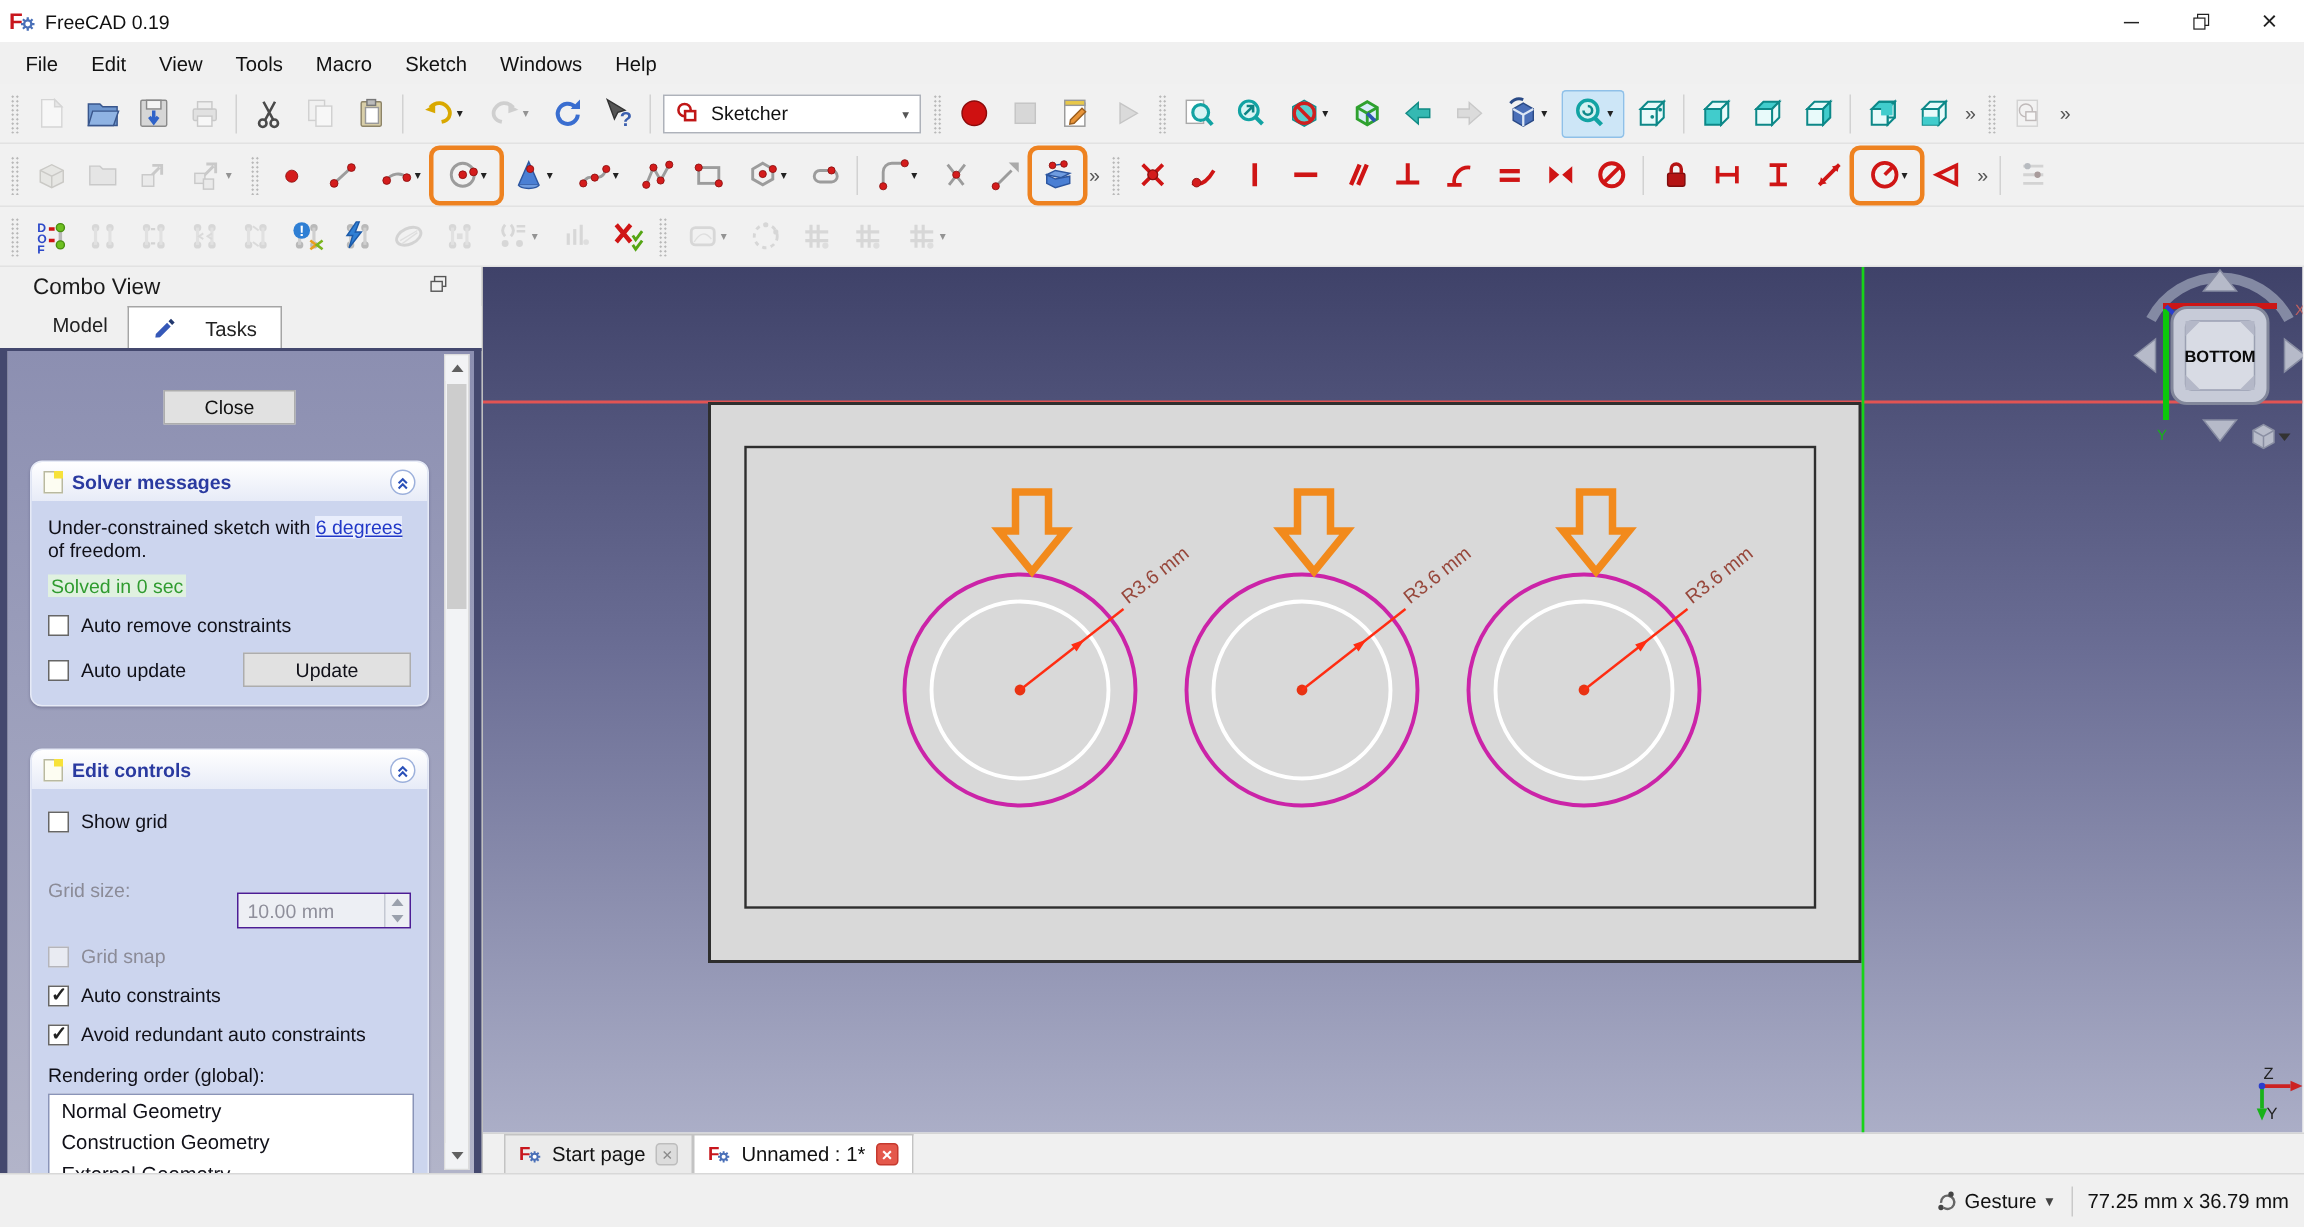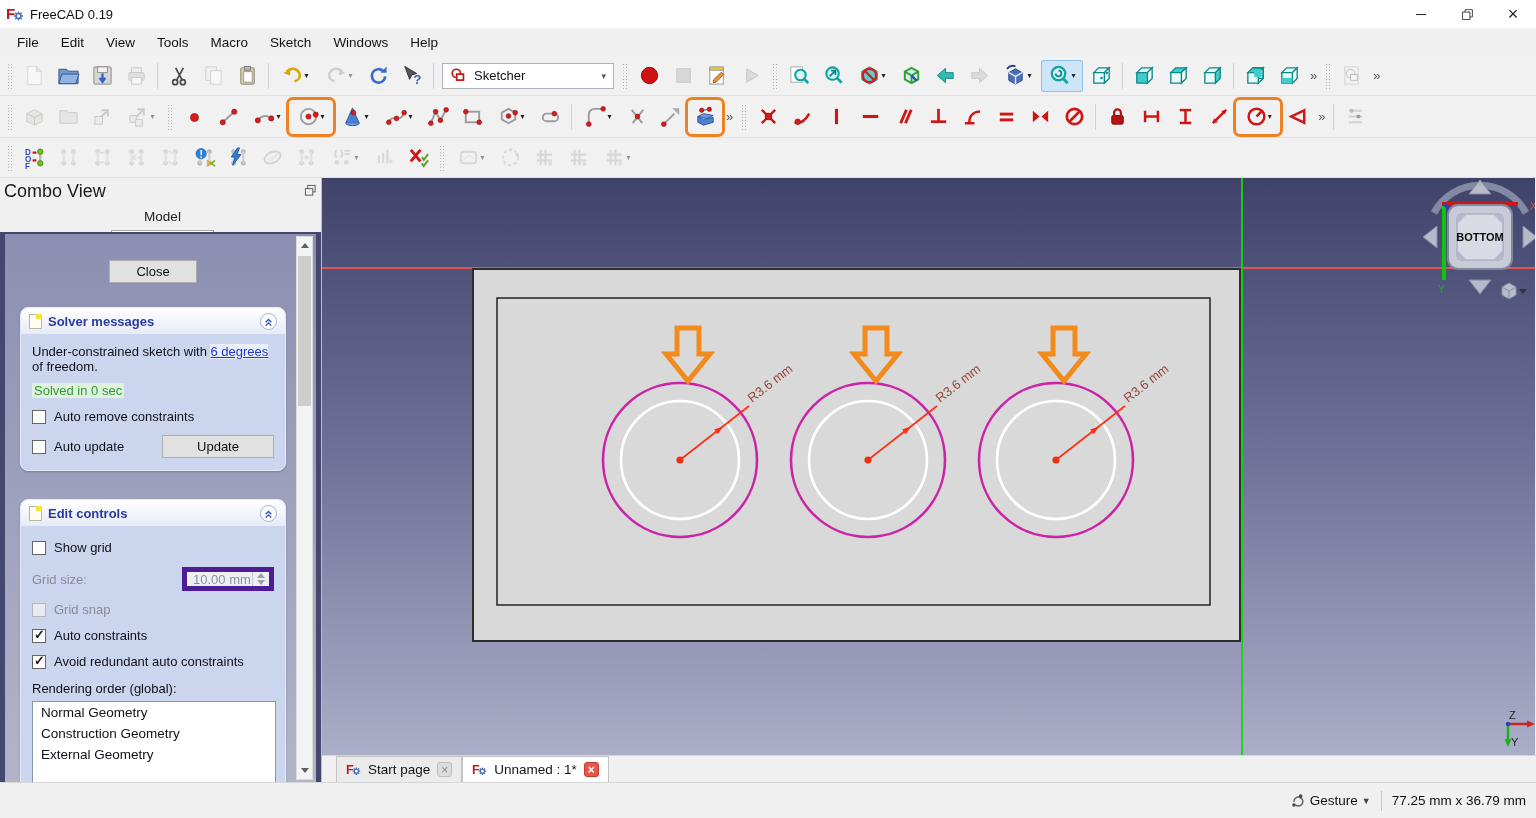--- a/index.html
+++ b/index.html
@@ -34,23 +34,23 @@
   .ovf { color:#555; font-size:13px; margin:0 4px; flex:none; }
   .wb-combo { display:flex; align-items:center; width:172px; height:26px; background:#fff; border:1px solid #aeb2ba; margin:0 4px; padding:0 7px; gap:7px; flex:none; }
   .wb-combo .ig { width:17px; height:17px; }
   .wb-combo .chev { margin-left:auto; font-size:9px; color:#555; }
 
   
   .mainarea { position:absolute; top:178px; left:0; width:1536px; height:604px; display:flex; }
 
   
   .panel { width:322px; height:604px; background:#f0f0f0; border-right:1px solid #bfbfbf; display:flex; flex-direction:column; }
-  .panel-title { height:26px; display:flex; align-items:center; padding:0 4px; font-size:18px; color:#1a1a1a; }
+  .panel-title { height:26px; display:flex; align-items:center; padding:0 22px; font-size:15px; color:#1a1a1a; }
   .panel-title .dockic { margin-left:auto; }
-  .cv-tabs { height:28px; display:flex; align-items:center; padding-left:4px; background:#f0f0f0;flex-direction:column; }
+  .cv-tabs { height:28px; display:flex; align-items:flex-start; padding-left:22px; background:#f0f0f0; }
   .cv-tab { padding:4px 12px 5px; font-size:13.5px; color:#222; border:1px solid transparent; }
   .cv-tab.active { background:#fff; border:1px solid #a5a5a5; border-bottom-color:#fff; display:flex; align-items:center; gap:20px; padding:5px 16px 6px; }
   .tasks-content { position:relative; flex:1; overflow:hidden;
      background:linear-gradient(180deg,#8c8fb1 0%, #9b9ebb 40%, #b2b4c9 100%);
      border-left:5px solid #44486e; border-right:5px solid #44486e; border-top:2px solid #44486e;
      padding:0 24px 0 9px; }
   .close-btn { display:block; margin:26px auto 0; width:88px; height:23px; background:#e1e1e1; border:1px solid #adadad; font-size:13px; text-align:center; line-height:21px; }
 
   .gbox { width:266px; margin:24px auto 0; border-radius:8px; background:#ccd5ee; border:1px solid #e6eaf6; overflow:hidden; box-shadow:0 1px 2px rgba(20,20,60,.25); }
   .gbox-h { height:26px; display:flex; align-items:center; gap:6px; padding:0 8px; background:linear-gradient(#ffffff,#e7ebf7); }
@@ -61,21 +61,21 @@
   .gbox-b { padding:10px 11px 12px; font-size:13px; color:#101018; }
   .slink { color:#2138c8; text-decoration:underline; background:#e9eefc;margin-top:36px; }
   .solved { display:inline-block; margin-top:9px; color:#2f9b2f; background:#e0f1e0; padding:0 2px;text-align:right; }
   .cbrow { display:flex; align-items:center; gap:8px; margin-top:11px; }
   .cb { width:14px; height:14px; background:#fff; border:1px solid #666; flex:none; position:relative; }
   .cb.checked:after { content:"✓"; position:absolute; left:1px; top:-3px; font-size:13px; font-weight:bold; color:#222; }
   .cb.disb { border-color:#b5b5bb; background:#e9ebf2; }
   .upd-btn { margin-left:auto; width:112px; height:23px; background:#e1e1e1; border:1px solid #adadad; font-size:13px; text-align:center; line-height:21px; }
   .dimlbl { color:#8b8b97; }
   .gridrow { display:flex; align-items:center; margin-top:12px; }
-  .spin { margin-left:auto; width:92px; height:24px; background:#edeff4; border:5px solid #4c1d95; display:flex; align-items:center; }
+  .spin { margin-left:auto; width:116px; height:24px; background:#edeff4; border:1px solid #4c1d95; display:flex; align-items:center;margin-top:28px; }
   .spin .sv { flex:1; padding-left:6px; color:#8f8f9b; font-size:13px; }
   .spin .sarrows { width:17px; height:100%; border-left:1px solid #c4c8d2; display:flex; flex-direction:column; }
   .sarrows span { flex:1; display:flex; align-items:center; justify-content:center; }
   .tri-up { width:0; height:0; border-left:4px solid transparent; border-right:4px solid transparent; border-bottom:5px solid #9aa0ac; }
   .tri-dn { width:0; height:0; border-left:4px solid transparent; border-right:4px solid transparent; border-top:5px solid #9aa0ac; }
   .renderlbl { margin-top:12px; }
   .renderlist { margin-top:5px; background:#fff; border:1px solid #8a94b8; width:244px; height:103px; overflow:hidden; }
   .renderlist div { padding:3px 8px; font-size:13.5px; }
 
   

